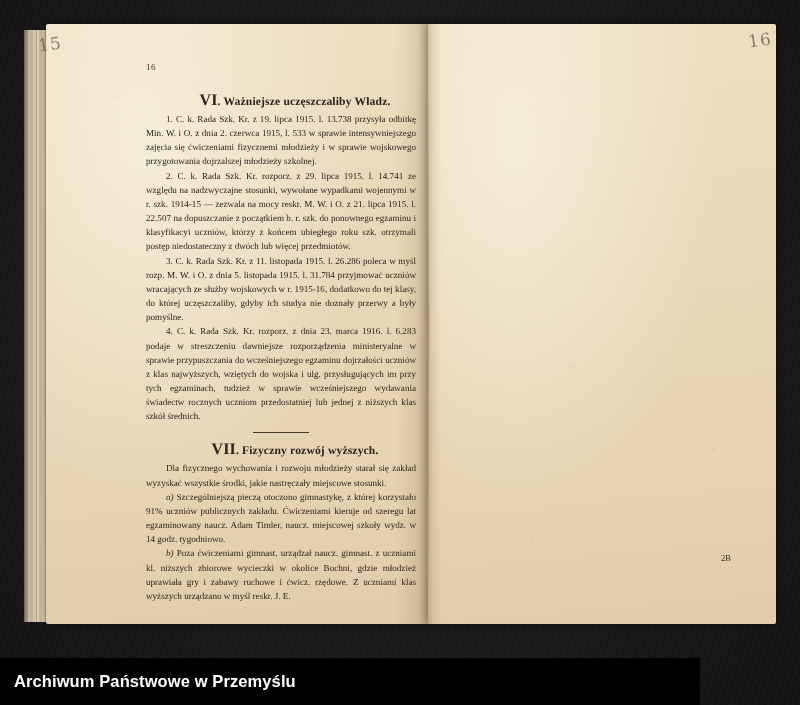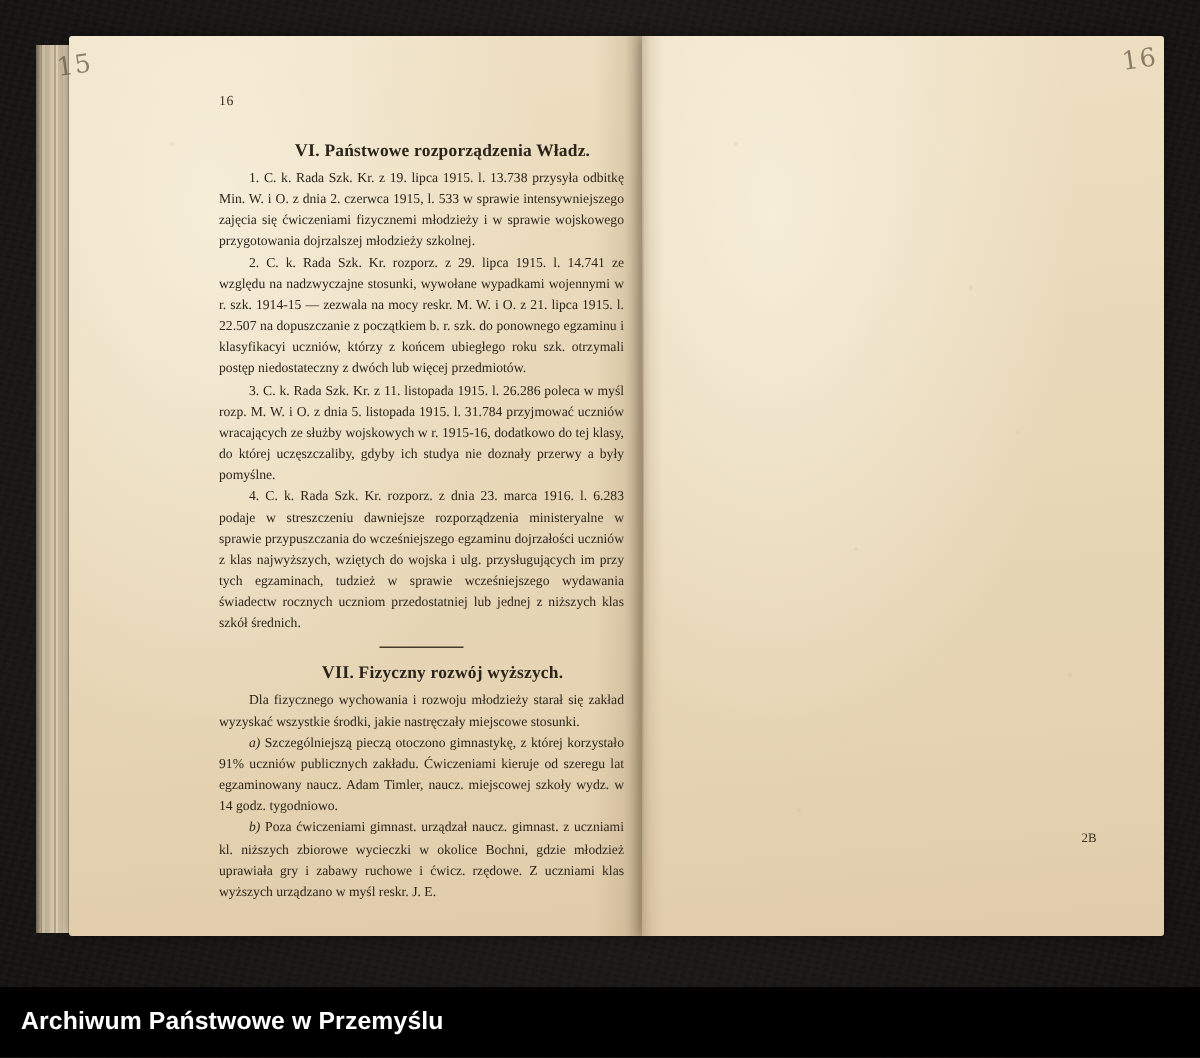--- a/index.html
+++ b/index.html
@@ -72,58 +72,58 @@
   .folio{
     position:absolute;font-size:9.2px;color:#3a3126;letter-spacing:.4px;
   }
   #folio-left { left:100px; top:38px; }
   p{margin:0;}
   p.ind{text-indent:20px;}
   .sect{
     text-align:center;font-weight:bold;font-size:11.6px;letter-spacing:.15px;
     margin:9px 0 3px 0;line-height:15px;
   }
-  .sect .num{font-size:12px;margin-left:28px;}
+  .sect .num{font-size:16px;margin-left:28px;}
   .rule{
     width:56px;height:0;margin:9px auto 8px auto;
     border-top:1.4px solid #45392a;
   }
   .it{font-style:italic;}
   .sig{ position:absolute; font-size:8.6px; color:#3a3126; }
   
   .pencil{
     position:absolute;font-family:"DejaVu Serif", serif;
     color:#625747;font-size:17px;opacity:.72;
     transform:rotate(-8deg);letter-spacing:1px;
   }
   #pencil-left { left:38px;  top:34px; }
   #pencil-right{ left:748px; top:30px; }
   
   #watermark{
-    position:absolute;left:0;bottom:0;width:800px;height:47px;background:#000;
+    position:absolute;left:0;bottom:0;width:700px;height:47px;background:#000;
     display:flex;align-items:center;
   }
   #watermark span{
     color:#fff;font-family:"Liberation Sans", sans-serif;
     font-size:16.5px;font-weight:bold;letter-spacing:.1px;margin-left:14px;
   }
 </style>
 </head>
 <body>
 
 <div id="scan-root">
 
   <div id="book">
 
     <div class="leaf-stack"></div>
 
     <div class="page" id="page-left">
       <div class="folio" id="folio-left">16</div>
       <div class="col" id="col-left">
-          <div class="sect"><span class="num">VI</span><span>. Państwowe rozporządzenia Władz.</span></div>
+          <div class="sect"><span class="num">VI</span><span>. Ważniejsze uczęszczaliby Władz.</span></div>
           <p class="ind">1. C. k. Rada Szk. Kr. z 19. lipca 1915. l. 13.738 przysyła odbitkę Min. W. i O. z dnia 2. czerwca 1915, l. 533 w sprawie intensywniejszego zajęcia się ćwiczeniami fizycznemi młodzieży i w sprawie wojskowego przygotowania dojrzalszej młodzieży szkolnej.</p>
           <p class="ind">2. C. k. Rada Szk. Kr. rozporz. z 29. lipca 1915. l. 14.741 ze względu na nadzwyczajne stosunki, wywołane wypadkami wojennymi w r. szk. 1914-15 — zezwala na mocy reskr. M. W. i O. z 21. lipca 1915. l. 22.507 na dopuszczanie z początkiem b. r. szk. do ponownego egzaminu i klasyfikacyi uczniów, którzy z końcem ubiegłego roku szk. otrzymali postęp niedostateczny z dwóch lub więcej przedmiotów.</p>
           <p class="ind">3. C. k. Rada Szk. Kr. z 11. listopada 1915. l. 26.286 poleca w myśl rozp. M. W. i O. z dnia 5. listopada 1915. l. 31.784 przyjmować uczniów wracających ze służby wojskowych w r. 1915-16, dodatkowo do tej klasy, do której uczęszczaliby, gdyby ich studya nie doznały przerwy a były pomyślne.</p>
           <p class="ind">4. C. k. Rada Szk. Kr. rozporz. z dnia 23. marca 1916. l. 6.283 podaje w streszczeniu dawniejsze rozporządzenia ministeryalne w sprawie przypuszczania do wcześniejszego egzaminu dojrzałości uczniów z klas najwyższych, wziętych do wojska i ulg. przysługujących im przy tych egzaminach, tudzież w sprawie wcześniejszego wydawania świadectw rocznych uczniom przedostatniej lub jednej z niższych klas szkół średnich.</p>
           <div class="rule"></div>
           <div class="sect"><span class="num">VII</span><span>. Fizyczny rozwój wyższych.</span></div>
           <p class="ind">Dla fizycznego wychowania i rozwoju młodzieży starał się zakład wyzyskać wszystkie środki, jakie nastręczały miejscowe stosunki.</p>
           <p class="ind"><span class="it">a)</span><span> Szczególniejszą pieczą otoczono gimnastykę, z której korzystało 91% uczniów publicznych zakładu. Ćwiczeniami kieruje od szeregu lat egzaminowany naucz. Adam Timler, naucz. miejscowej szkoły wydz. w 14 godz. tygodniowo.</span></p>
           <p class="ind"><span class="it">b)</span><span> Poza ćwiczeniami gimnast. urządzał naucz. gimnast. z uczniami kl. niższych zbiorowe wycieczki w okolice Bochni, gdzie młodzież uprawiała gry i zabawy ruchowe i ćwicz. rzędowe. Z uczniami klas wyższych urządzano w myśl reskr. J. E.</span></p>
         </div>

